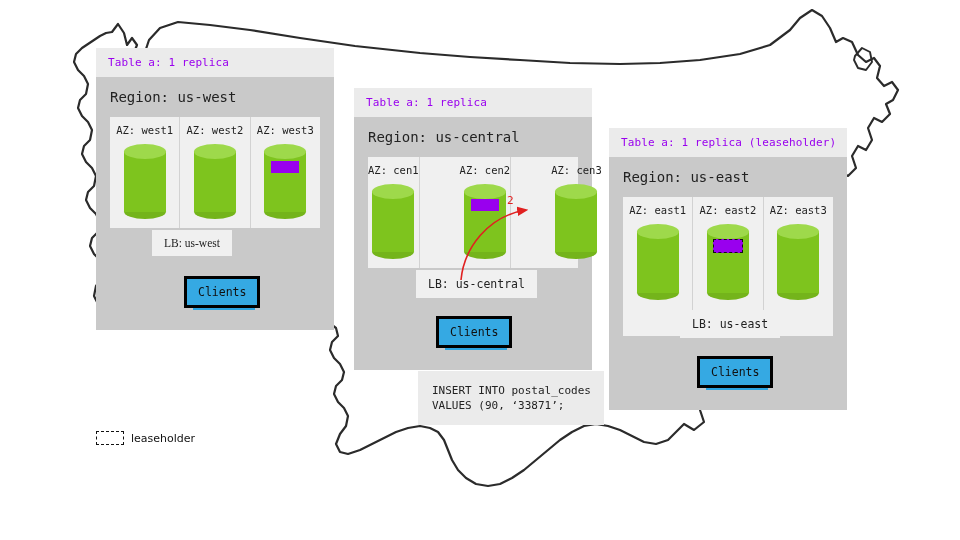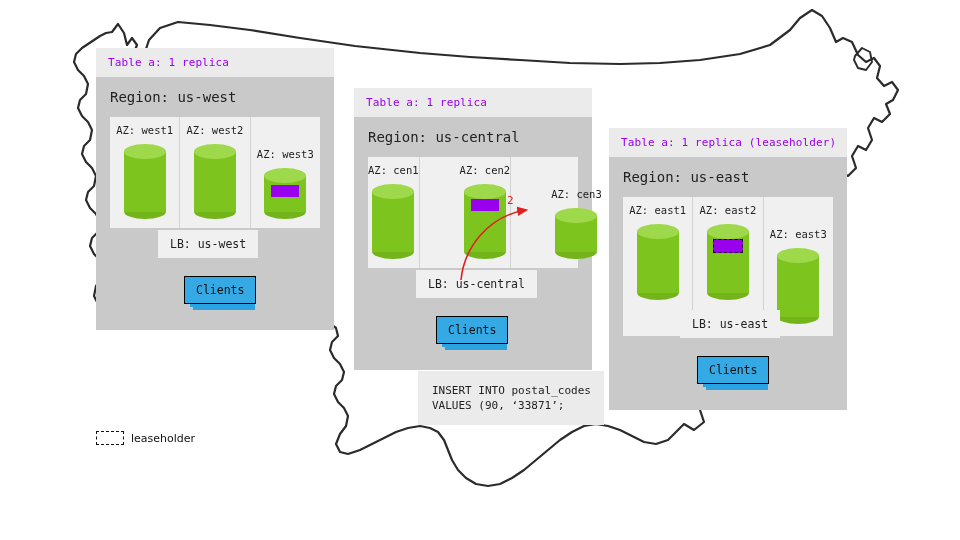--- a/index.html
+++ b/index.html
@@ -26,21 +26,21 @@
     color:#222;font-size:14px;padding:12px 14px 12px 14px;white-space:nowrap;
   }
   .az-strip{
     background:#f0f0f0;display:flex;margin:0 14px;
   }
   .az-cell{
     flex:1 1 0;border-right:1px solid #d2d2d2;
     display:flex;flex-direction:column;align-items:center;
     padding:7px 0 9px 0;position:relative;
   }
-  .az-cell:last-child{border-right:none;margin-top:24px;}
+  .az-cell:last-child{border-right:none;}
   .az-label{font-size:10.5px;color:#222;white-space:nowrap;margin-bottom:8px;}
 
   
   .cyl{position:relative;}
   .cyl .body{position:absolute;left:0;right:0;top:7px;bottom:7px;background:#7ec41e;}
   .cyl .top{position:absolute;left:0;right:0;top:0;height:15px;border-radius:50%;background:#9ed94b;}
   .cyl .bot{position:absolute;left:0;right:0;bottom:0;height:15px;border-radius:50%;background:#74b41b;}
   .lease{
     position:absolute;background:#9900ee;z-index:3;
   }
@@ -50,21 +50,21 @@
   .lb{
     position:absolute;background:#f0f0f0;color:#222;font-size:11.5px;
     padding:7px 12px;white-space:nowrap;text-align:center;
   }
   
   .clients{position:absolute;}
   .clients .sh{position:absolute;background:#2aa3e0;}
   .clients .face{
     position:absolute;left:0;top:0;background:#35a9e3;color:#111;
     font-size:11.5px;padding:6px 11px;white-space:nowrap;text-align:center;
-    border:1px solid #000000;
+    border:3px solid #000000;
   }
   
   .sql{
     position:absolute;background:#ebebeb;color:#222;font-size:11px;
     line-height:15px;padding:12px 14px;white-space:pre;
   }
   
   .legend{position:absolute;display:flex;align-items:center;gap:7px;}
   .legend .swatch{width:26px;height:12px;border:1.6px dashed #111;background:transparent;}
   .legend .lbl{font-size:11px;color:#111;font-family:"DejaVu Sans","Liberation Sans",sans-serif;}
@@ -136,21 +136,21 @@
           <div class="cyl" style="width:42px;height:76px;">
             <div class="bot"></div>
             <div class="body"></div>
             <div class="top"></div>
             <div class="lease" style="left:7px;top:17px;width:28px;height:12px;"></div>
           </div>
         </div>
 
       </div>
     </div>
-    <div class="lb" style="left:62px;top:182px;">LB: us-west</div>
+    <div class="lb" style="left:56px;top:182px;font-family:Liberation Serif, serif;">LB: us-west</div>
     <div class="clients" style="left:88px;top:228px;">
       <div class="sh" style="left:9px;top:9px;width:62px;height:25px;"></div>
       <div class="sh" style="left:6px;top:6px;width:62px;height:25px;"></div>
       <div class="sh" style="left:3px;top:3px;width:62px;height:25px;"></div>
       <div class="face">Clients</div>
     </div>
   </div>
 
   <div class="panel" style="left:354px;top:88px;width:238px;">
     <div class="tbl-band">Table a: 1 replica</div>

